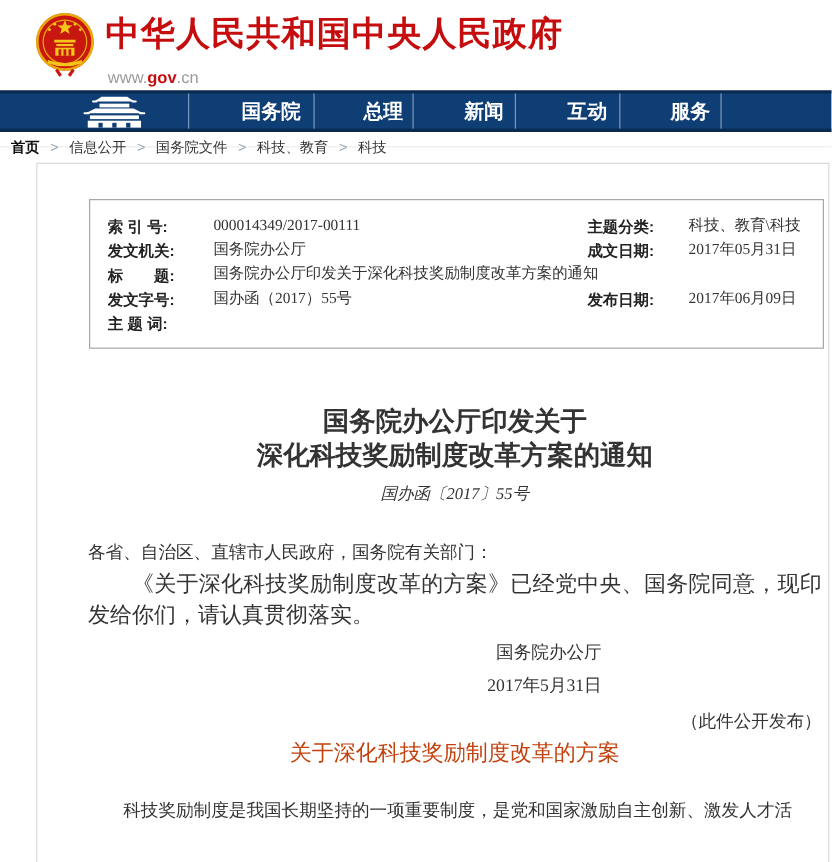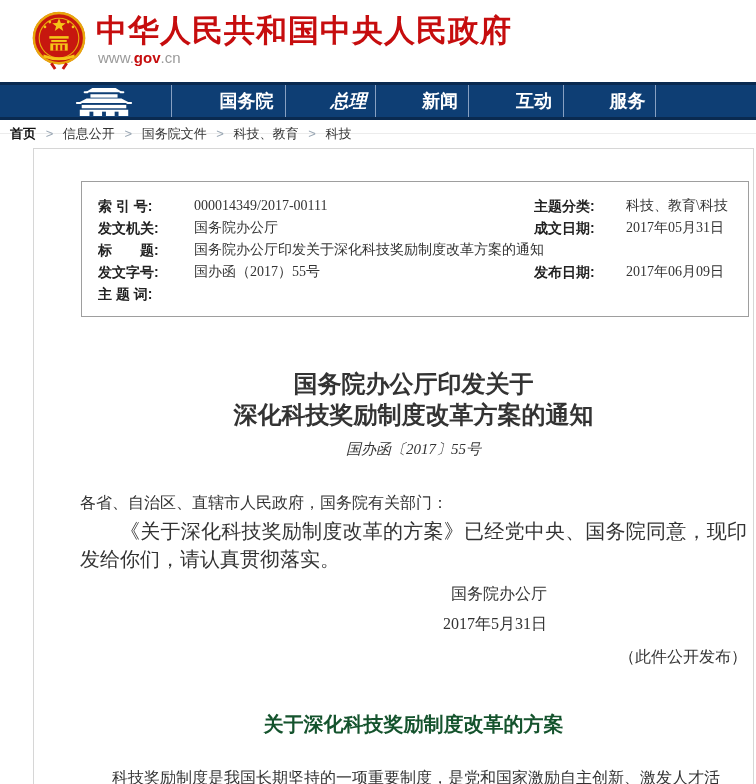--- a/index.html
+++ b/index.html
@@ -4,30 +4,30 @@
 <style>
   * { margin:0; padding:0; box-sizing:border-box; }
   html,body { width:756px; height:784px; overflow:hidden; background:#fff;
     font-family:"Liberation Sans","DejaVu Sans",sans-serif; color:#333; }
 
   
   .header { position:relative; height:82px; background:#fff; }
   .logo { position:absolute; left:30px; top:8px; width:58px; height:64px; }
   .site-title { position:absolute; left:96px; top:10px; font-size:31px; font-weight:bold;
     color:#c60d0e; letter-spacing:1px; white-space:nowrap; }
-  .site-url { position:absolute; left:98px; top:49px; font-size:15px; color:#9a9a9a; }
+  .site-url { position:absolute; left:98px; top:62px; font-size:15px; color:#9a9a9a; }
   .site-url .gov { color:#c60d0e; font-weight:bold; }
 
   
   .nav { display:flex; height:38px; background:#0e3e74;
     border-top:3px solid #0a2a50; border-bottom:3px solid #0a2a50; }
   .nav-cell { display:flex; align-items:center; justify-content:center;
     color:#fff; font-size:18px; font-weight:bold; cursor:pointer;padding-left:36px; }
   .nav-home { width:171px; }
-  .nav-c1 { width:114px; } .nav-c2 { width:90px;font-style:italic; } .nav-c3 { width:93px; }
+  .nav-c1 { width:114px; } .nav-c2 { width:90px; } .nav-c3 { width:93px; }
   .nav-c4 { width:93px; } .nav-c5 { width:95px; } .nav-c6 { width:92px; }
   .nav-cell + .nav-cell, .nav-fill { border-left:1px solid #87a0c2; }
   .nav-fill { flex:1; }
 
   
   .breadcrumb { height:14px; line-height:27px; padding-left:10px; font-size:13px;
     border-bottom:1px solid #ececec; color:#333; white-space:nowrap; }
   .bc-item { cursor:pointer; }
   .bc-home { font-weight:bold; color:#111; }
   .bc-sep { color:#9aa7b4; margin:0 6px; }
@@ -49,22 +49,22 @@
   .doc { padding:0 6px 0 46px; font-family:"Liberation Serif","DejaVu Serif",serif; }
   .doc-title { margin-top:52px; text-align:center; font-size:24px; font-weight:bold;
     line-height:31px; color:#333; }
   .doc-number { margin-top:9px; text-align:center; font-size:15px; font-style:italic;
     color:#333; }
   .salutation { margin-top:30px; font-size:16px; line-height:28px; }
   .para1 { font-size:20px; line-height:28px; text-indent:2em; text-align:justify; }
   .signature { margin-top:6px; text-align:right; padding-right:200px;
     font-size:16px; line-height:30px; }
   .note { margin-top:4px; font-size:16px; line-height:28px; text-indent:2em;text-align:right; }
-  .section-title { margin-top:40px; text-align:center; font-size:20px; font-weight:bold;
-    font-family:"Liberation Sans","DejaVu Sans",sans-serif; color:#14532d; }
+  .section-title { text-align:center; font-size:20px; font-weight:normal;
+    font-family:"Liberation Sans","DejaVu Sans",sans-serif; color:#c2410c; }
   .body-para { margin-top:26px; font-size:16px; line-height:28px; text-indent:2em;
     text-align:justify; }
 </style>
 </head>
 <body>
 
 <div class="header">
   <svg class="logo" viewBox="0 0 60 64">
     <circle cx="30" cy="30" r="27" fill="#c7170f"></circle>
     <circle cx="30" cy="30" r="26" fill="none" stroke="#e9a70c" stroke-width="2.5"></circle>

